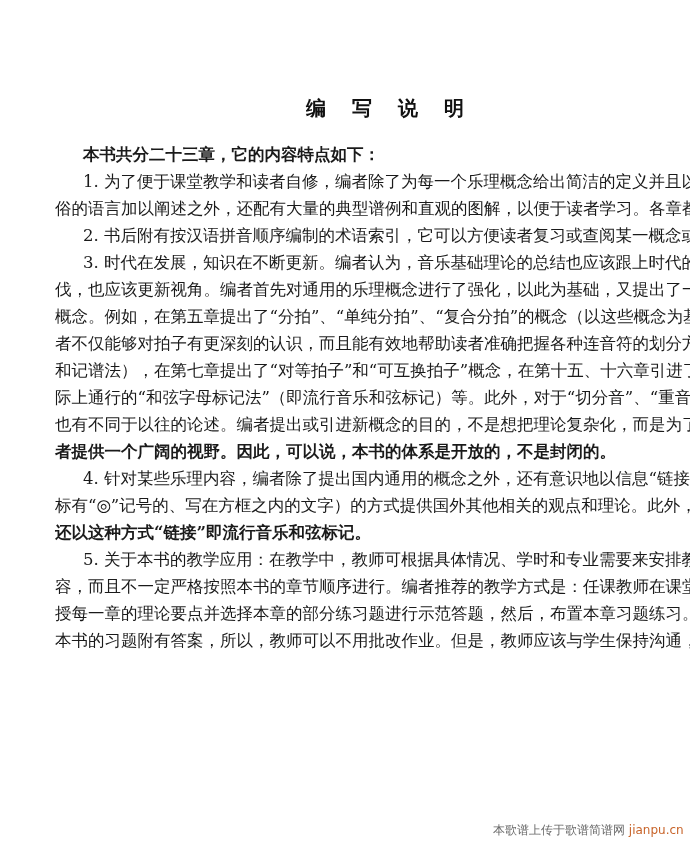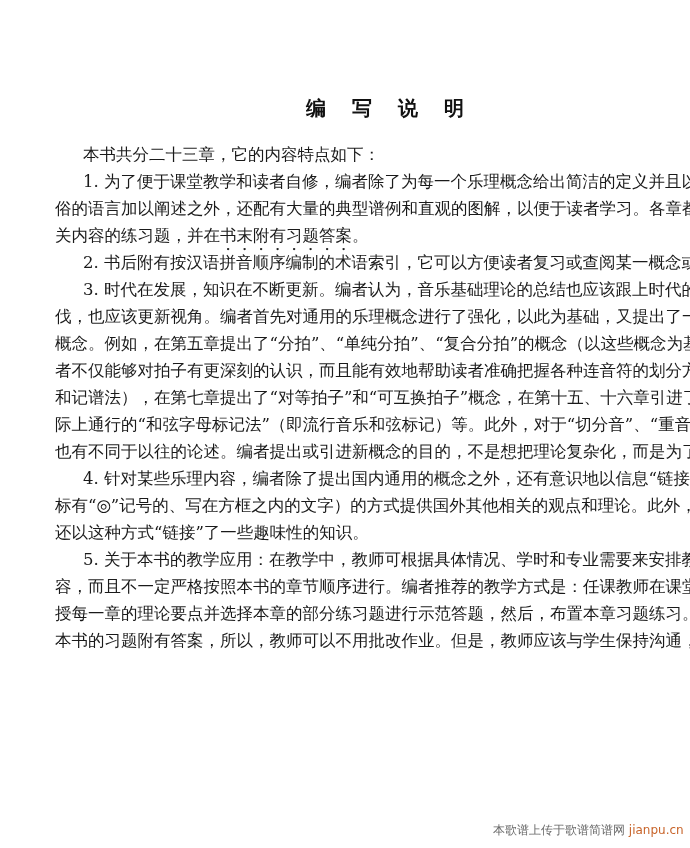--- a/index.html
+++ b/index.html
@@ -12,60 +12,60 @@
     font-family: "DejaVu Sans", "Liberation Sans", sans-serif;
     font-size: 20px; font-weight: bold; letter-spacing: 26px; text-indent: 26px; color: #111; padding-left: 40px;
   }
   .body { position: absolute; top: 141px; left: 55px; width: 584px; }
   .line {
     height: 27px; line-height: 27px; font-size: 16.5px;
     white-space: nowrap; overflow: visible;
     text-align: justify; text-align-last: justify;
   }
   .line.indent { padding-left: 28px; }
-  .line.last { text-align-last: left; }
+  .line.last { text-align-last: left; font-weight: bold; }
   .dotted { text-emphasis: dot; -webkit-text-emphasis: dot; text-emphasis-position: under; -webkit-text-emphasis-position: under; }
   .watermark {
     position: absolute; left: 493px; top: 822px; font-size: 12px; color: #6a6a6a;
     font-family: "DejaVu Sans", "Liberation Sans", sans-serif; white-space: nowrap;
   }
   .watermark .domain { color: #c8642a; }
 </style>
 </head>
 <body>
 
 <div class="title">编写说明</div>
 
 <div class="body">
   <div class="line indent last">本书共分二十三章，它的内容特点如下：</div>
 
   <div>
     <div class="line indent">1. 为了便于课堂教学和读者自修，编者除了为每一个乐理概念给出简洁的定义并且以通</div>
     <div class="line">俗的语言加以阐述之外，还配有大量的典型谱例和直观的图解，以便于读者学习。各章都有相</div>
-    <div class="line last"><span>关内容的练习题，并在</span><span class="dotted">书末附有习题答案</span><span>。</span></div>
   </div>
 
   <div>
     <div class="line indent">2. 书后附有按汉语拼音顺序编制的术语索引，它可以方便读者复习或查阅某一概念或内</div>
   </div>
 
   <div>
     <div class="line indent">3. 时代在发展，知识在不断更新。编者认为，音乐基础理论的总结也应该跟上时代的步</div>
     <div class="line">伐，也应该更新视角。编者首先对通用的乐理概念进行了强化，以此为基础，又提出了一些新</div>
     <div class="line">概念。例如，在第五章提出了“分拍”、“单纯分拍”、“复合分拍”的概念（以这些概念为基础，读</div>
     <div class="line">者不仅能够对拍子有更深刻的认识，而且能有效地帮助读者准确把握各种连音符的划分方式</div>
     <div class="line">和记谱法），在第七章提出了“对等拍子”和“可互换拍子”概念，在第十五、十六章引进了当今国</div>
     <div class="line">际上通行的“和弦字母标记法”（即流行音乐和弦标记）等。此外，对于“切分音”、“重音”等内容</div>
     <div class="line">也有不同于以往的论述。编者提出或引进新概念的目的，不是想把理论复杂化，而是为了给读</div>
+    <div class="line last">者提供一个广阔的视野。因此，可以说，本书的体系是开放的，不是封闭的。</div>
   </div>
 
   <div>
     <div class="line indent">4. 针对某些乐理内容，编者除了提出国内通用的概念之外，还有意识地以信息“链接”（即</div>
     <div class="line">标有“◎”记号的、写在方框之内的文字）的方式提供国外其他相关的观点和理论。此外，编者</div>
-    <div class="line last">还以这种方式“链接”了一些趣味性的知识。</div>
+    <div class="line last">还以这种方式“链接”即流行音乐和弦标记。</div>
   </div>
 
   <div>
     <div class="line indent">5. 关于本书的教学应用：在教学中，教师可根据具体情况、学时和专业需要来安排教学内</div>
     <div class="line">容，而且不一定严格按照本书的章节顺序进行。编者推荐的教学方式是：任课教师在课堂上讲</div>
     <div class="line">授每一章的理论要点并选择本章的部分练习题进行示范答题，然后，布置本章习题练习。因为</div>
     <div class="line">本书的习题附有答案，所以，教师可以不用批改作业。但是，教师应该与学生保持沟通，以便及</div>
   </div>
 </div>
 

